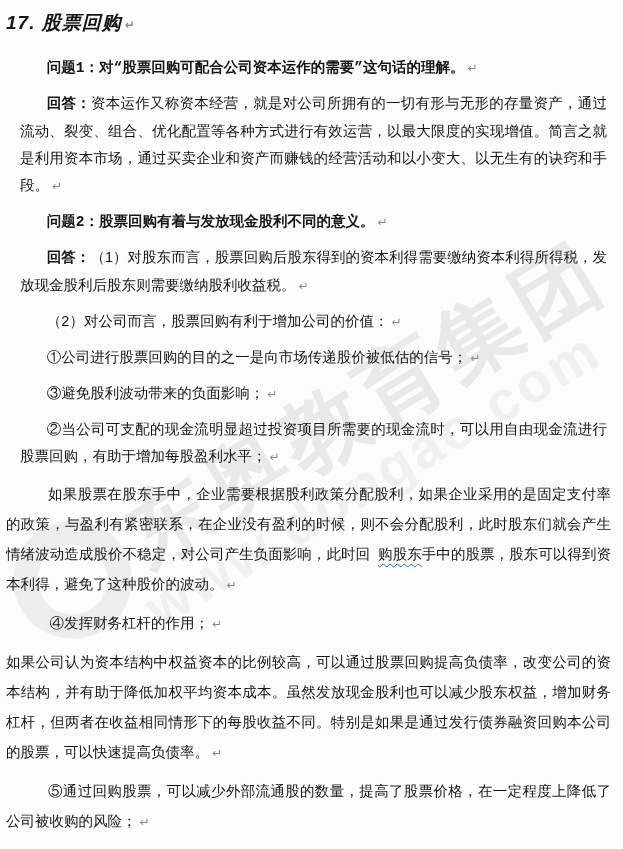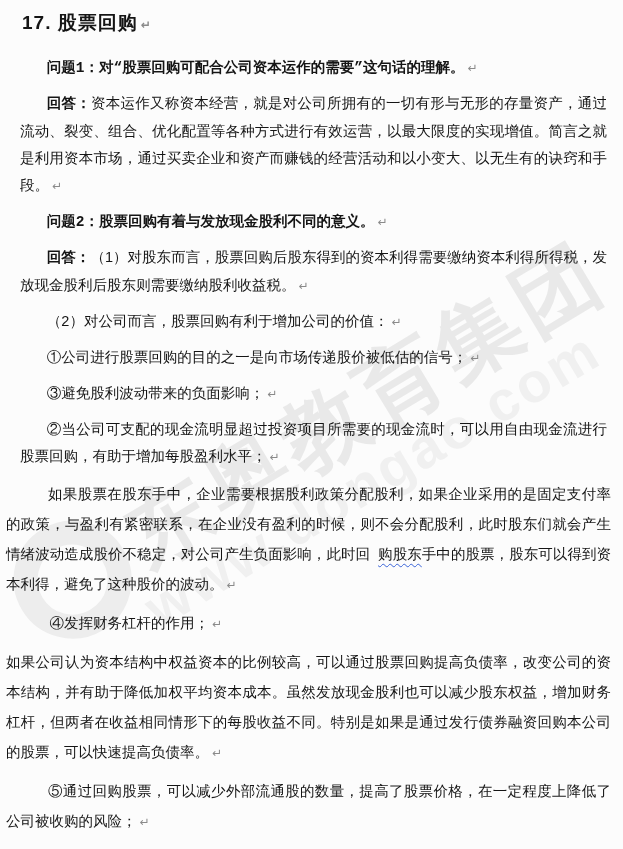--- a/index.html
+++ b/index.html
@@ -30,21 +30,21 @@
   .wm-enrow{
     position:absolute;left:150px;top:585px;
     transform:rotate(-31deg);transform-origin:left center;
     font-size:56px;font-weight:bold;letter-spacing:3px;
     color:#f0f0f0;white-space:nowrap;line-height:1;
   }
   
   .content{position:relative;z-index:1;padding-top:6px;}
   h1.doc-title{
     font-size:19px;font-weight:bold;letter-spacing:1px;
-    margin:4px 16px 16px 22px;line-height:26px;
+    margin:4px 16px 16px 6px;line-height:26px;font-style:italic;
   }
   p{
     font-size:14.5px;
     text-align:justify;
     margin:8px 16px 0 20px;
     line-height:27px;
     text-indent:1.85em;
   }
   p.wide{margin-left:6px;margin-right:12px;line-height:30px;text-indent:2.9em;}
   p.wide.ind3{text-indent:3em;}

